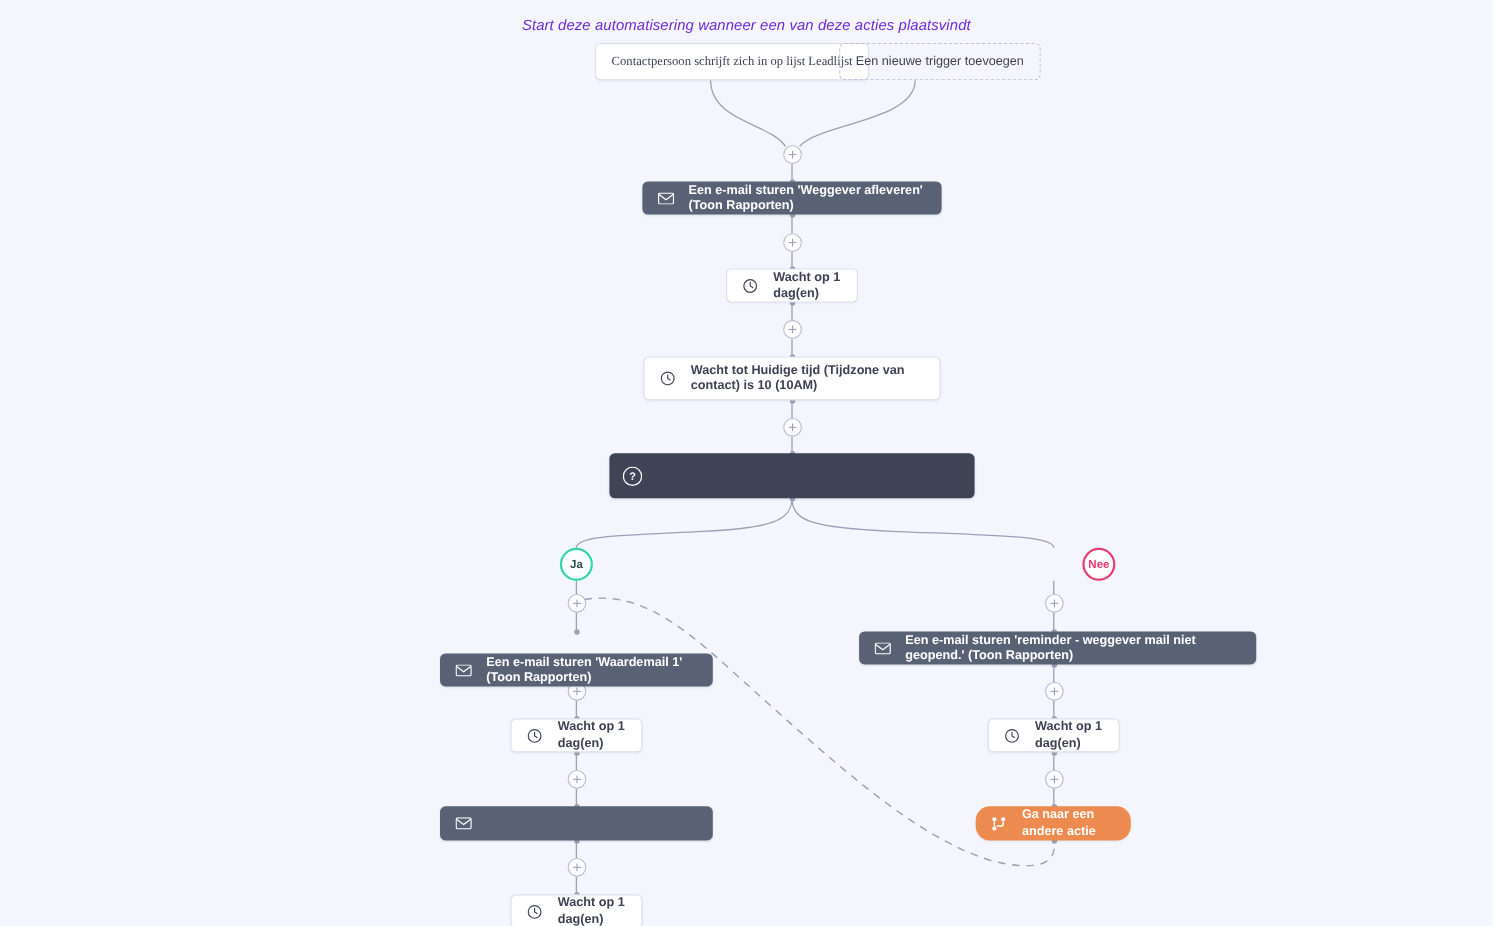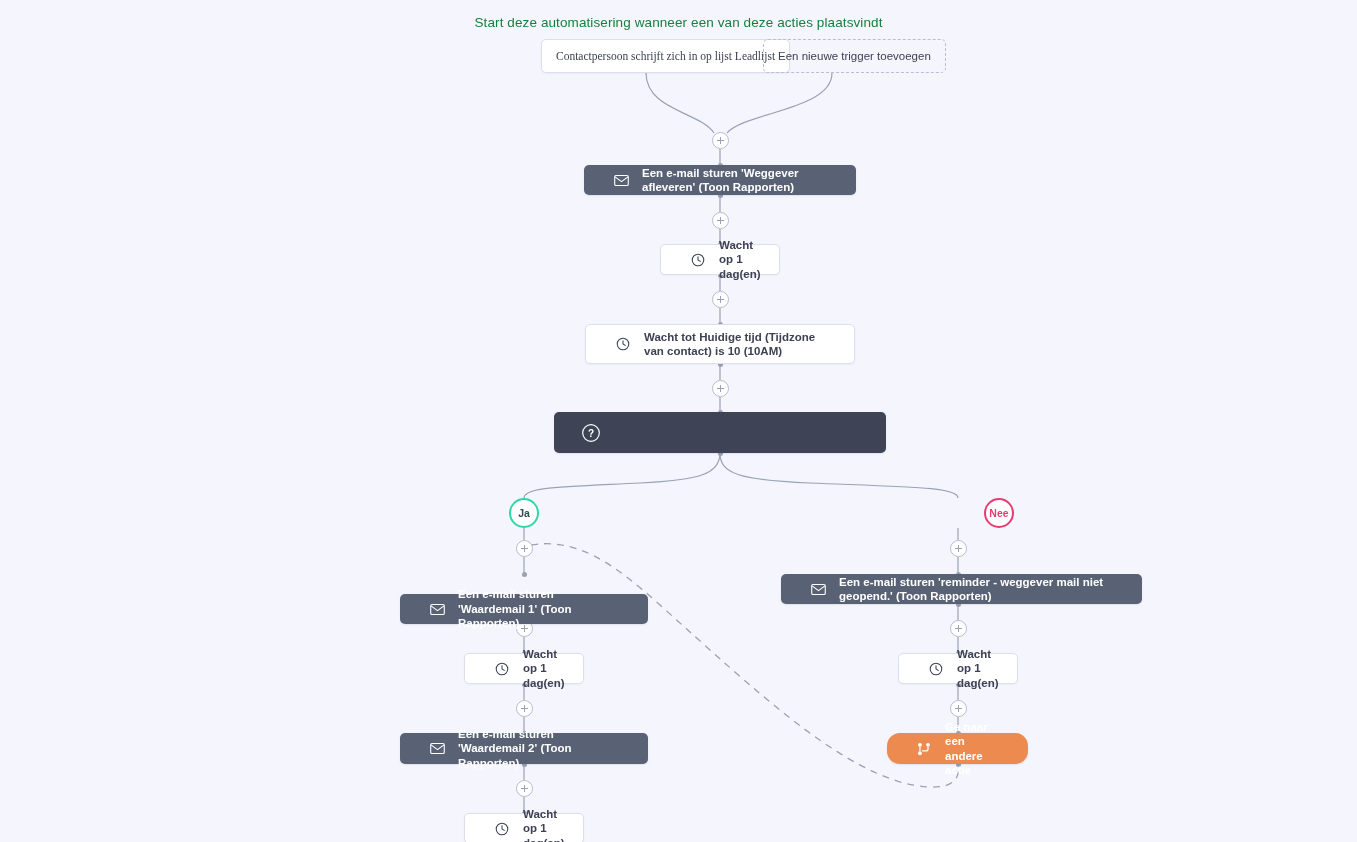--- a/index.html
+++ b/index.html
@@ -24,22 +24,23 @@
     pointer-events: none;
   }
 
   
   .flow-title {
     position: absolute;
     left: 0; top: 15px;
     width: 1357px;
     text-align: center;
     font-size: 13.5px;
-    color: #15803d;
+    color: #6d28d9;
     letter-spacing: .1px;
+    font-style: italic;
   }
 
   
   .trigger {
     position: absolute;
     height: 34px;
     background: #ffffff;
     border: 1px solid #dcdfeb;
     border-radius: 5px;
     display: flex;
@@ -79,21 +80,21 @@
   }
   .plus::before { width: 7px; height: 1px; }
   .plus::after  { width: 1px; height: 7px; }
 
   
   .card {
     position: absolute;
     border-radius: 5px;
     display: flex;
     align-items: center;
-    padding: 0 28px;
+    padding: 0 12px;
     font-size: 11.5px;
     line-height: 1.25;
   }
   .card .ic {
     flex: 0 0 auto;
     width: 18px; height: 18px;
     margin-right: 12px;
     display: flex;
     align-items: center;
     justify-content: center;
@@ -318,21 +319,20 @@
     <span class="lbl">Wacht op 1 dag(en)</span>
   </div>
 
   <div class="card dark" style="left:400px; top:733px; width:248px; height:31px;">
     <span class="ic">
       <svg width="15" height="11" viewBox="0 0 16 12">
         <rect x="0.6" y="0.6" width="14.8" height="10.8" rx="1.4" fill="none" stroke="#ffffff" stroke-width="1.2"></rect>
         <path d="M1 2 L8 7.2 L15 2" fill="none" stroke="#ffffff" stroke-width="1.2"></path>
       </svg>
     </span>
-    <span class="lbl">Een e-mail sturen 'Waardemail 2' (Toon Rapporten)</span>
   </div>
 
   <div class="card light" style="left:464px; top:813px; width:120px; height:31px;">
     <span class="ic">
       <svg width="14" height="14" viewBox="0 0 16 16">
         <circle cx="8" cy="8" r="6.6" fill="none" stroke="#3d4153" stroke-width="1.2"></circle>
         <path d="M8 4.3 L8 8 L10.6 9.6" fill="none" stroke="#3d4153" stroke-width="1.2" stroke-linecap="round"></path>
       </svg>
     </span>
     <span class="lbl">Wacht op 1 dag(en)</span>

